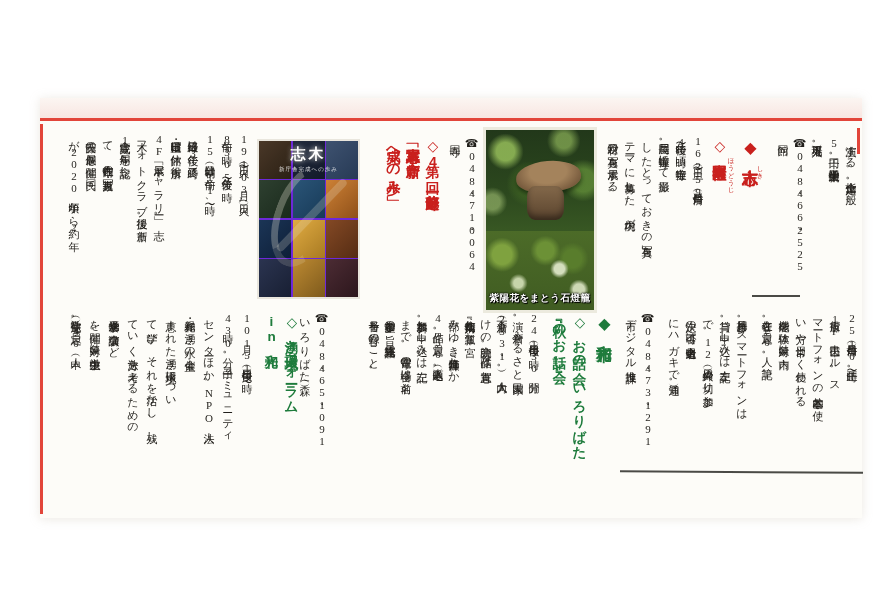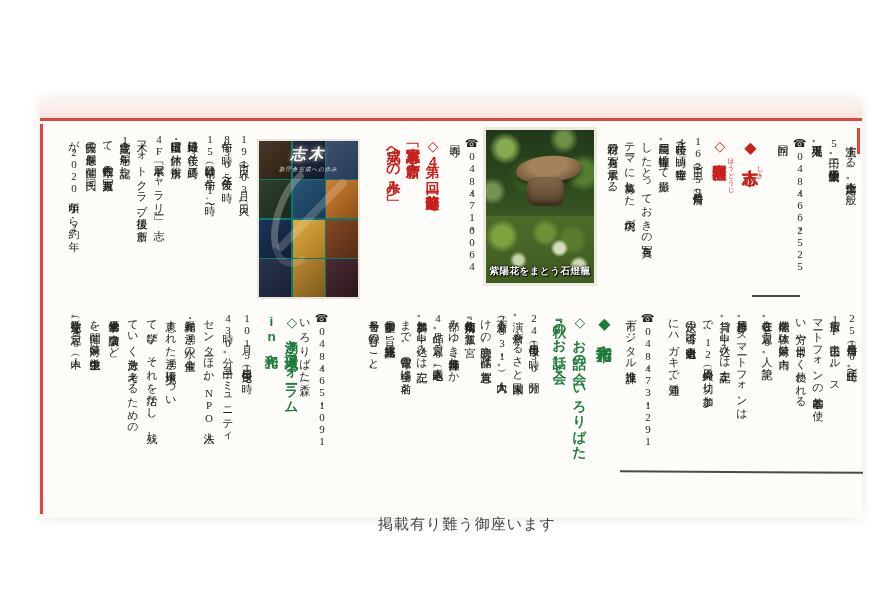--- a/index.html
+++ b/index.html
@@ -19,21 +19,21 @@
   .vbody{font-size:11px;line-height:17px;letter-spacing:.2px;}
   .lh16{line-height:16px;}
   .lh19{line-height:19px;}
   .head{font-family:"Liberation Sans","DejaVu Sans",sans-serif;font-weight:bold;}
   .red{color:var(--accent_red,#c9201d);}
   .green{color:var(--accent_green,#1e7b3c);}
   .ruby{font-size:6.5px;line-height:8px;letter-spacing:0;}
   .hline{position:absolute;background:#4a4a46;height:1.5px;}
 
   
-  .photoE{position:absolute;left:443px;top:29px;width:114px;height:159px;background:#eceade;padding:3px;}
+  .photoE{position:absolute;left:443px;top:29px;width:114px;height:186px;background:#eceade;padding:3px;}
   .photoE .inner{position:relative;width:100%;height:100%;overflow:hidden;background:#2c451f;}
   .ph-foliage{position:absolute;inset:0;
     background:
       radial-gradient(circle at 18% 12%,rgba(150,190,90,.85) 0 5%,transparent 10%),
       radial-gradient(circle at 72% 6%,rgba(160,200,100,.6) 0 4%,transparent 9%),
       radial-gradient(circle at 90% 28%,rgba(105,150,60,.7) 0 7%,transparent 13%),
       radial-gradient(circle at 6% 40%,rgba(175,205,125,.55) 0 5%,transparent 10%),
       radial-gradient(circle at 40% 30%,rgba(60,95,35,.9) 0 9%,transparent 16%),
       linear-gradient(180deg,#22381a 0%,#2c481e 35%,#3a5a24 60%,#4e6e2b 80%,#587831 100%);}
   .ph-roof{position:absolute;left:28%;top:17%;width:60%;height:17%;
@@ -52,21 +52,21 @@
       radial-gradient(circle at 55% 25%,#6c9136 0 10%,transparent 18%),
       radial-gradient(circle at 80% 35%,#597d2c 0 9%,transparent 16%),
       linear-gradient(180deg,#4c6b28,#405c22);}
   .ph-caption{position:absolute;left:2px;right:2px;bottom:5px;text-align:center;
     font-family:"Liberation Sans","DejaVu Sans",sans-serif;font-weight:bold;
     font-size:9.5px;letter-spacing:.5px;color:#fff;
     text-shadow:0 0 2px #000,0 0 2px #000,1px 1px 0 #000;}
 
   
   .photoH{position:absolute;left:217px;top:41px;width:103px;height:160px;background:#e9e6dd;padding:2px;}
-  .photoH .inner{position:relative;width:100%;height:100%;overflow:hidden;background:#0f766e;font-style:italic;}
+  .photoH .inner{position:relative;width:100%;height:100%;overflow:hidden;background:#6d28d9;}
   .tiles{position:absolute;inset:0;display:grid;grid-template:repeat(4,1fr)/repeat(3,1fr);gap:1.5px;}
   .tiles span{display:block;}
   .tiles span:nth-child(1){background:linear-gradient(135deg,#4a3828,#2b2014);}
   .tiles span:nth-child(2){background:linear-gradient(135deg,#232c3d,#12192a);}
   .tiles span:nth-child(3){background:linear-gradient(135deg,#3e5270,#273a55);}
   .tiles span:nth-child(4){background:linear-gradient(135deg,#2e4030,#1a2a1c);}
   .tiles span:nth-child(5){background:linear-gradient(135deg,#2b5578,#173a57);}
   .tiles span:nth-child(6){background:linear-gradient(135deg,#cd8136,#8f5018);}
   .tiles span:nth-child(7){background:linear-gradient(135deg,#1b3556,#0e1f38);}
   .tiles span:nth-child(8){background:linear-gradient(135deg,#e0ab42,#a87a22);}
@@ -220,14 +220,13 @@
 ていく方法を考えるための
 湧水見学会や講演会など
 を開催。対象は中学生以上
 （学生歓迎）。定員40人（申</div>
 
   <div class="hline" style="left:580px;top:373px;width:243px;transform:rotate(0.4deg);"></div>
 
 </div>
 
 <div class="footer">
-  <div>掲載有り難う御座います</div>
 </div>
 
 </body></html>

